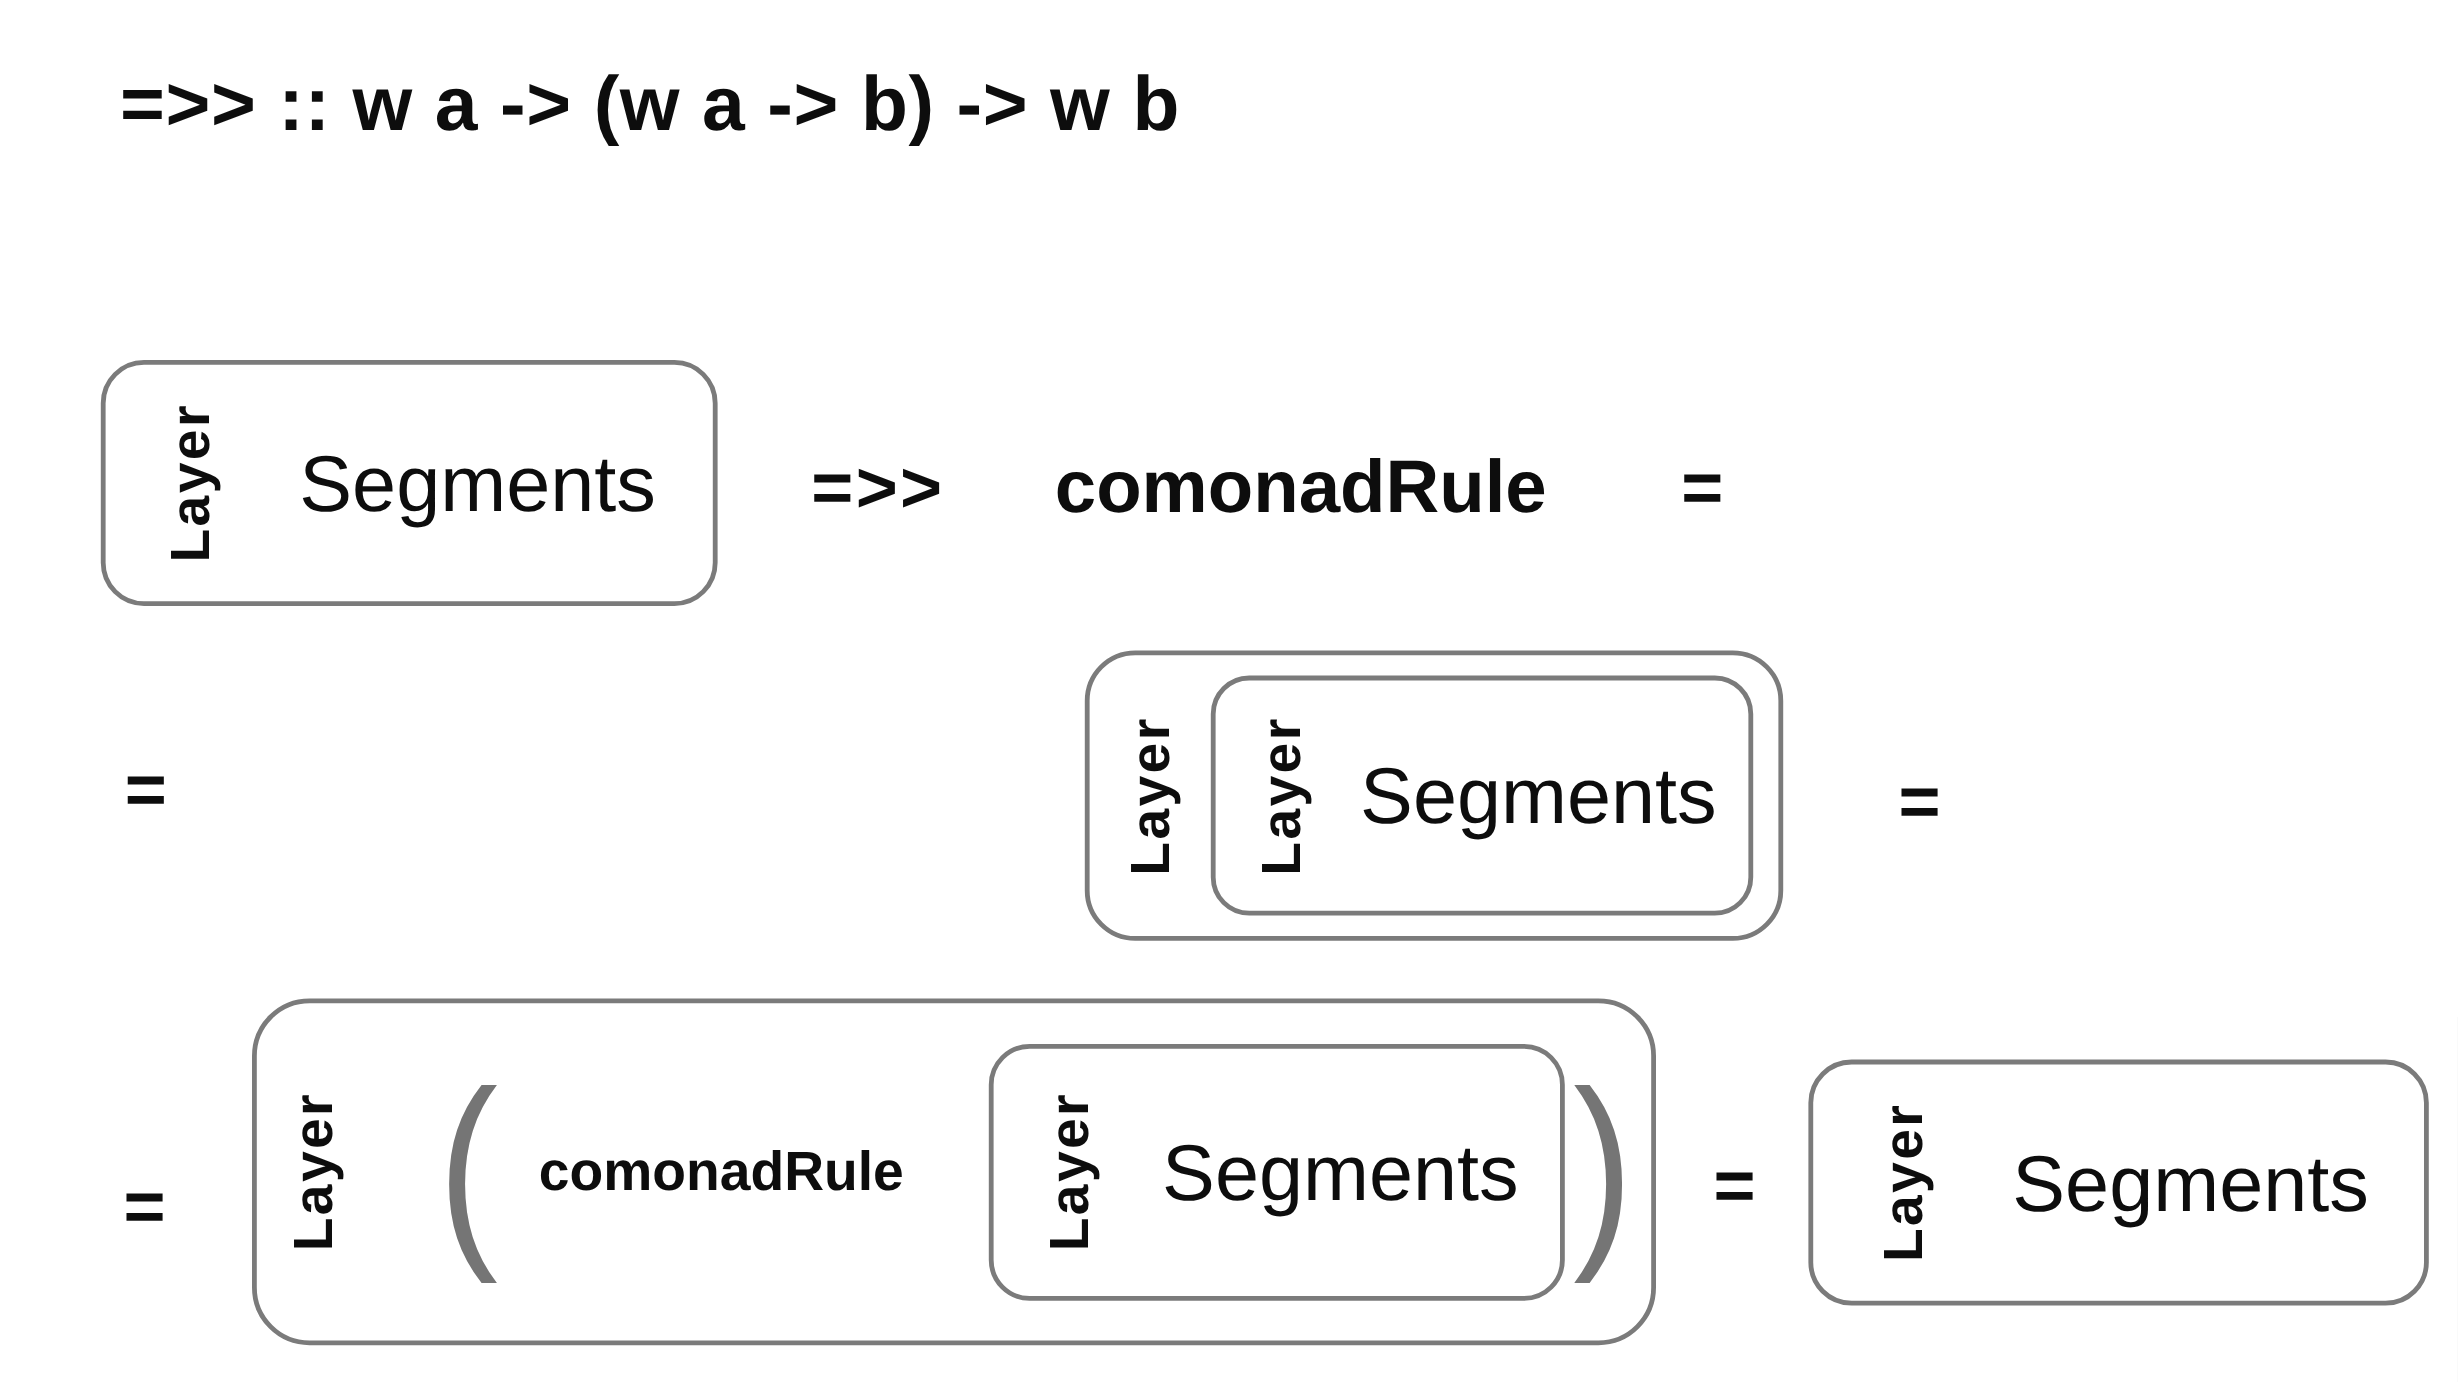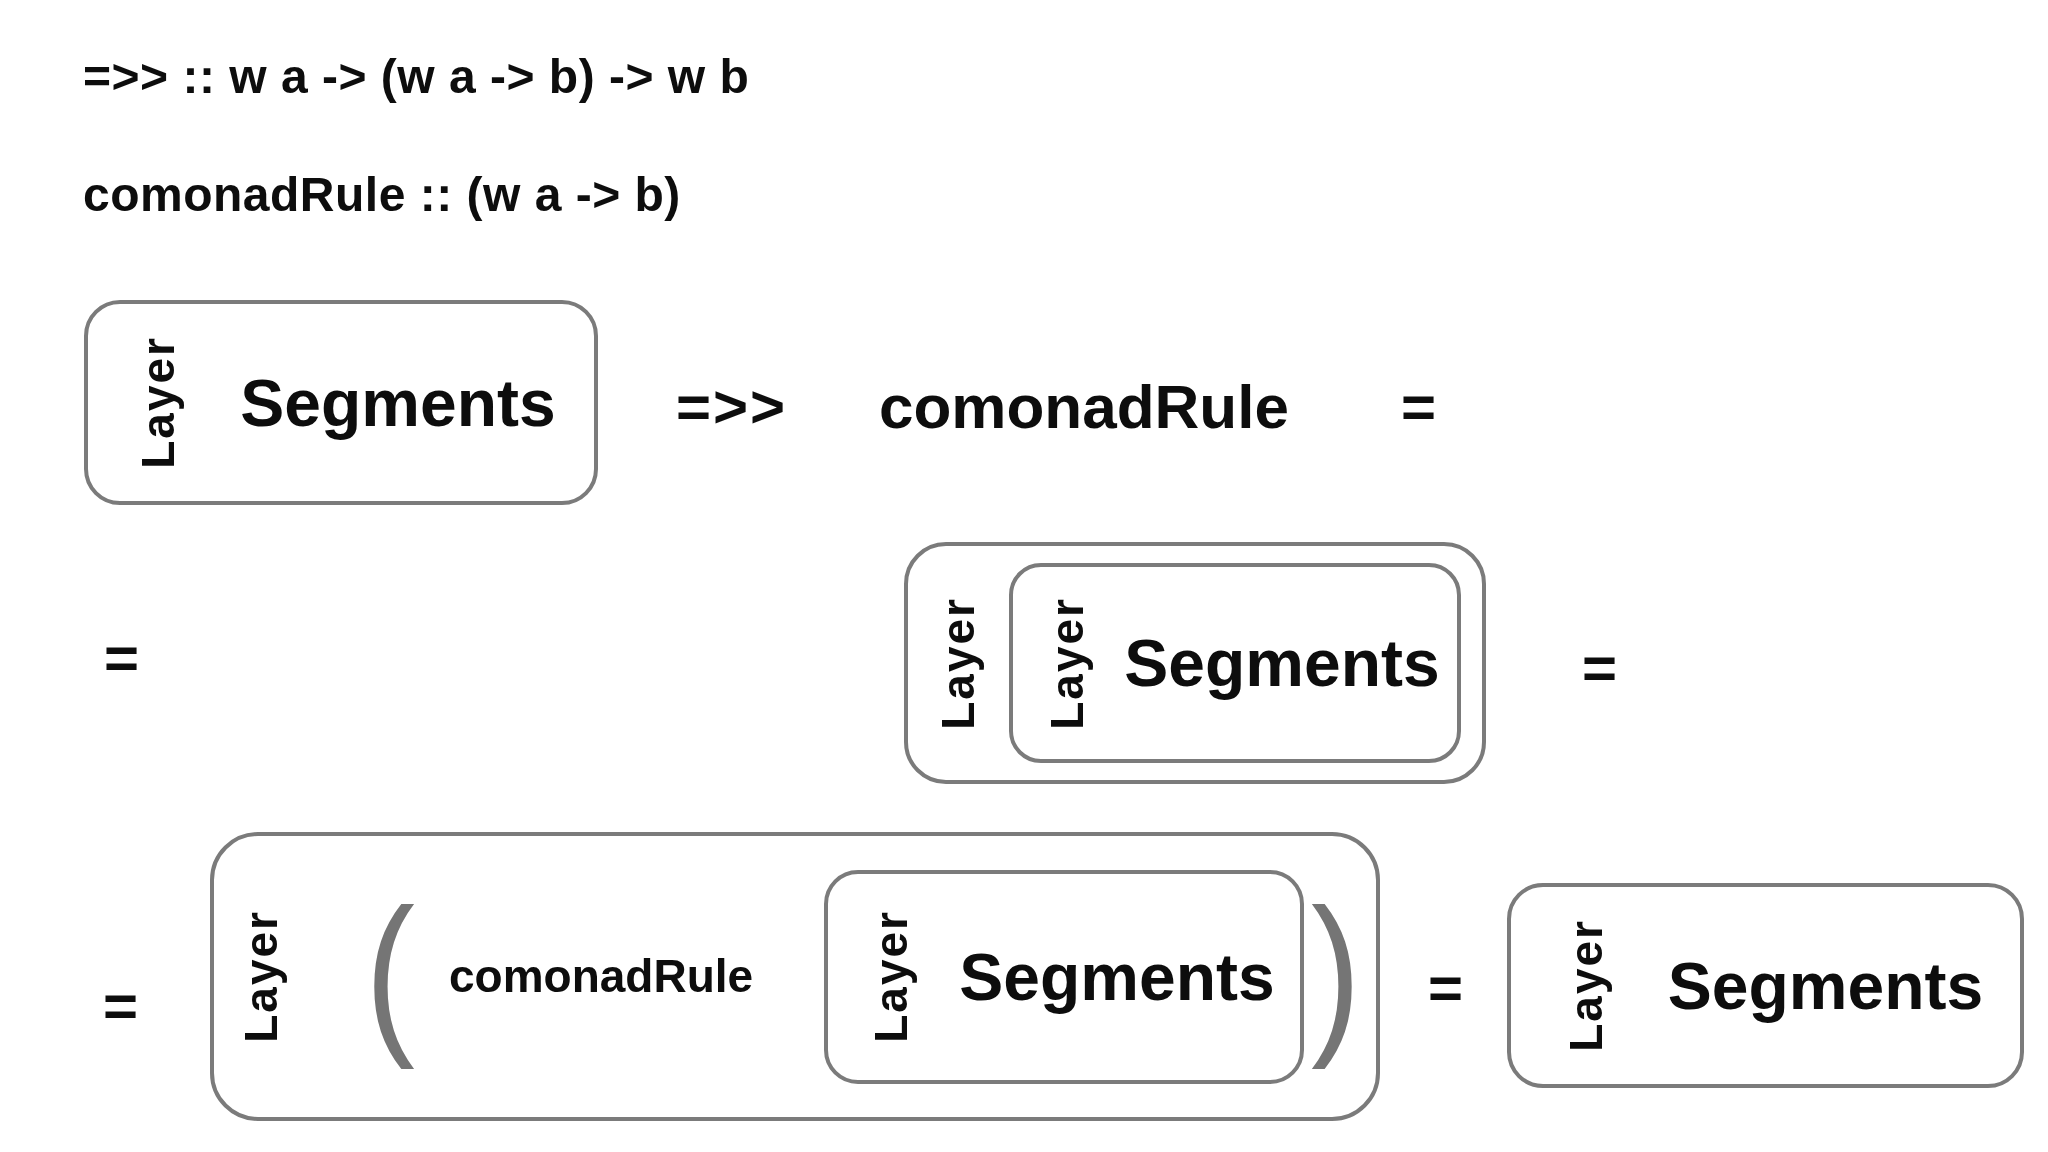--- a/index.html
+++ b/index.html
@@ -9,42 +9,42 @@
     --bg:#ffffff;
   }
   *{box-sizing:border-box;margin:0;padding:0;}
   body{background:#e8e8e8;font-family:"Liberation Sans","DejaVu Sans",sans-serif;}
   .canvas{
     position:relative;width:2048px;height:1152px;background:var(--bg);
     overflow:hidden;color:var(--text);
   }
   
   .heading-line{
-    position:absolute;left:83px;
-    font-size:48px;font-weight:700;line-height:1.2;white-space:nowrap;
+    position:absolute;left:100px;
+    font-size:64px;font-weight:700;line-height:1.2;white-space:nowrap;
     letter-spacing:0.5px;
   }
   
   .vbox{
     position:absolute;border:4px solid var(--border);border-radius:36px;
     background:var(--bg);display:flex;align-items:center;
   }
   .layer-slot{
     display:flex;align-items:center;justify-content:center;
     height:100%;flex:0 0 auto;
   }
   .layer{
     writing-mode:vertical-rl;transform:rotate(180deg);
     font-weight:700;font-size:46px;letter-spacing:2px;white-space:nowrap;
   }
   .seg-wrap{
     flex:1 1 auto;display:flex;align-items:center;justify-content:center;
     padding-right:26px;
   }
-  .segments{font-size:66px;font-weight:700;white-space:nowrap;}
+  .segments{font-size:66px;font-weight:400;white-space:nowrap;}
   
   .op{
     position:absolute;font-weight:700;font-size:60px;line-height:1;
     letter-spacing:2px;white-space:nowrap;
   }
   .fn{
     position:absolute;font-weight:700;font-size:62px;line-height:1;
     white-space:nowrap;
   }
   
@@ -57,21 +57,20 @@
     position:absolute;top:50%;transform:translateY(-52%);
     font-weight:700;font-size:46px;line-height:1;white-space:nowrap;
   }
 </style>
 </head>
 <body>
 
 <div class="canvas">
 
   <div class="heading-line" style="top:48px">=&gt;&gt; :: w a -&gt; (w a -&gt; b) -&gt; w b</div>
-  <div class="heading-line" style="top:166px">comonadRule :: (w a -&gt; b)</div>
 
   <div class="vbox" style="left:84px;top:300px;width:514px;height:205px">
     <div class="layer-slot" style="width:140px">
       <span class="layer">Layer</span>
     </div>
     <div class="seg-wrap">
       <span class="segments">Segments</span>
     </div>
   </div>
 

